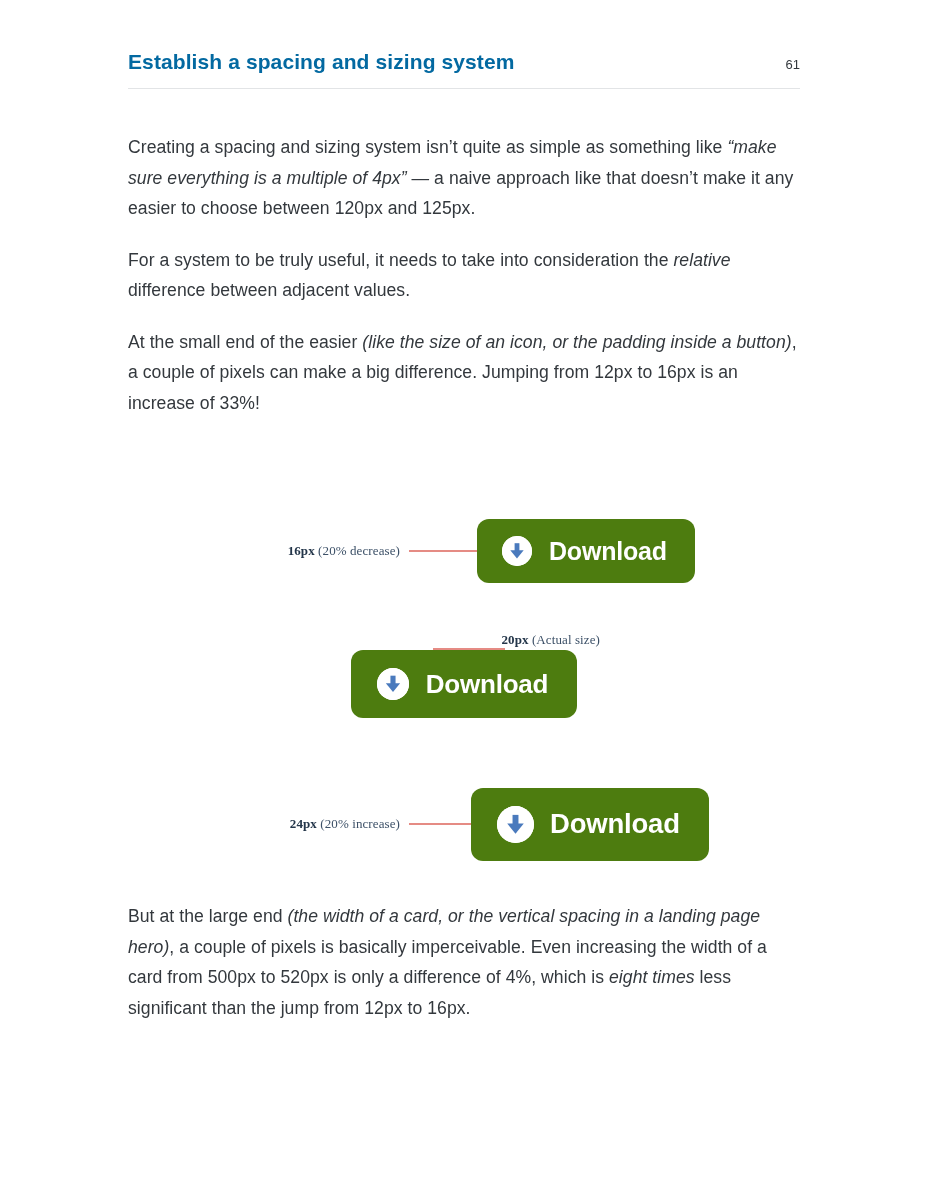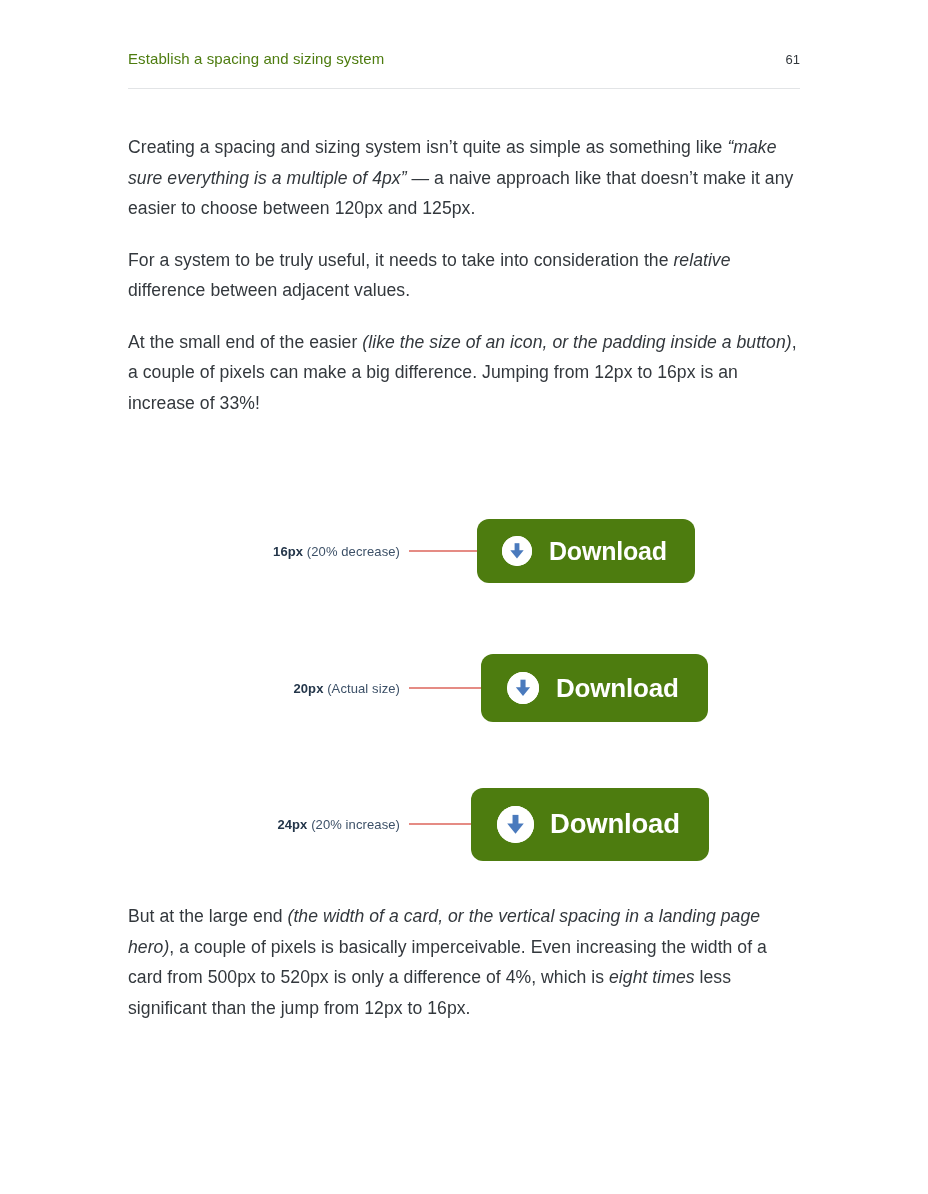--- a/index.html
+++ b/index.html
@@ -26,23 +26,24 @@
   .header {
     position: absolute;
     left: 128px;
     top: 50px;
     width: 672px;
     display: flex;
     align-items: baseline;
     justify-content: space-between;
   }
   .header-title {
-    font-size: 15px;
-    color: #4d7c0f;
+    font-size: 21px;
+    color: #0369a1;
     letter-spacing: 0.1px;
+    font-weight: bold;
   }
   .header-page {
     font-size: 13px;
     color: #33383d;
   }
   .header-rule {
     position: absolute;
     left: 128px;
     top: 88px;
     width: 672px;
@@ -83,31 +84,32 @@
     height: 395px;
   }
   .spec-row {
     position: absolute;
     left: 0;
     width: 672px;
     display: flex;
     align-items: center;
   }
   .spec-row.r1 { top: 0px;   height: 112px; }
-  .spec-row.r2 { top: 137px; height: 112px; }
+  .spec-row.r2 { top: 137px; height: 112px; flex-direction: column; }
   .spec-row.r3 { top: 273px; height: 112px; }
 
   .spec-label-wrap {
     width: 272px;
     text-align: right;
     padding-right: 0px;
     box-sizing: border-box;
     flex: 0 0 auto;
     display: flex;
     justify-content: flex-end;
+    font-family: Liberation Serif, serif;
   }
   .spec-label {
     font-size: 13px;
     color: #2f4257;
     white-space: nowrap;
     letter-spacing: 0.1px;
   }
   .spec-label .val {
     font-weight: bold;
     color: #24364a;

